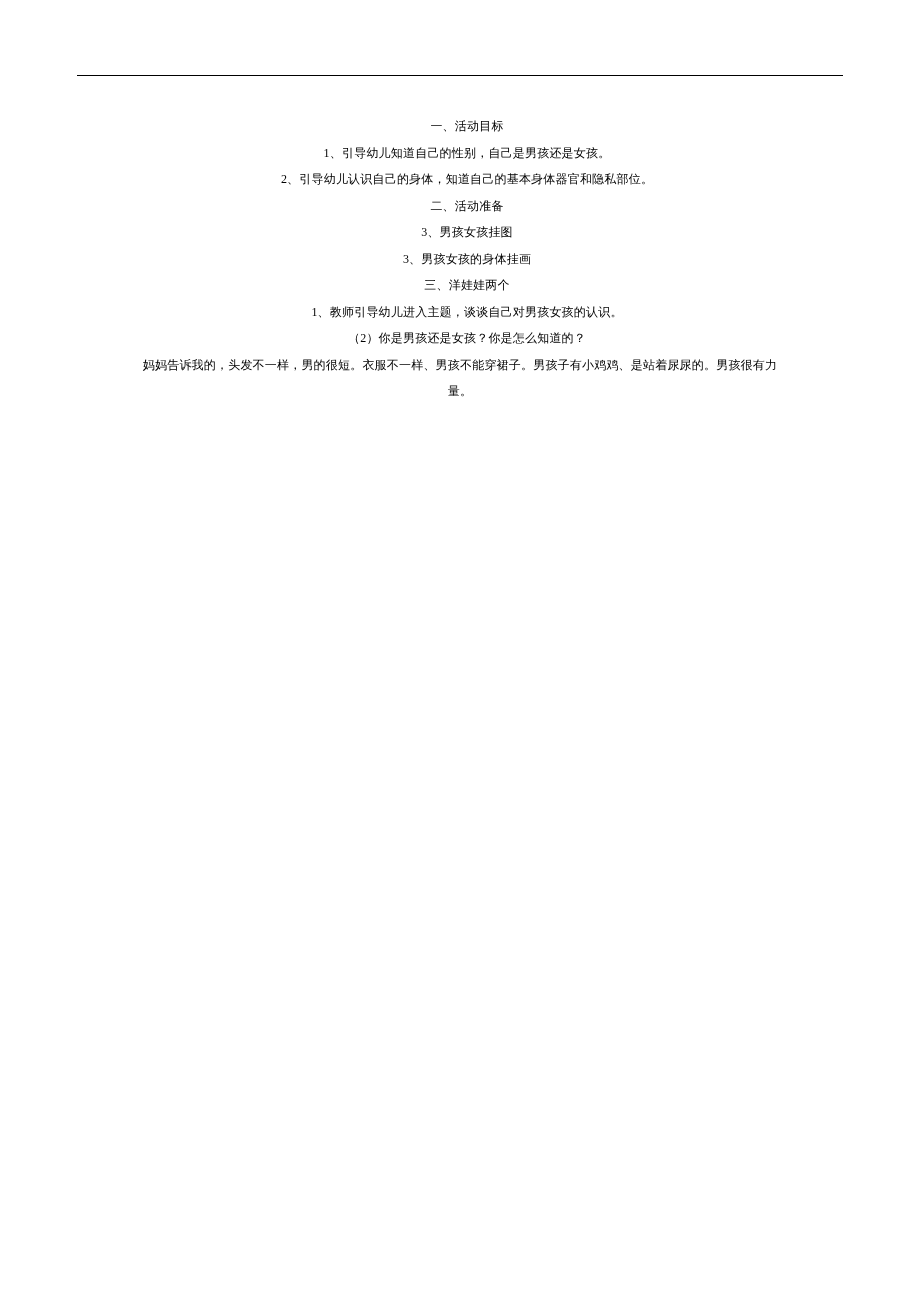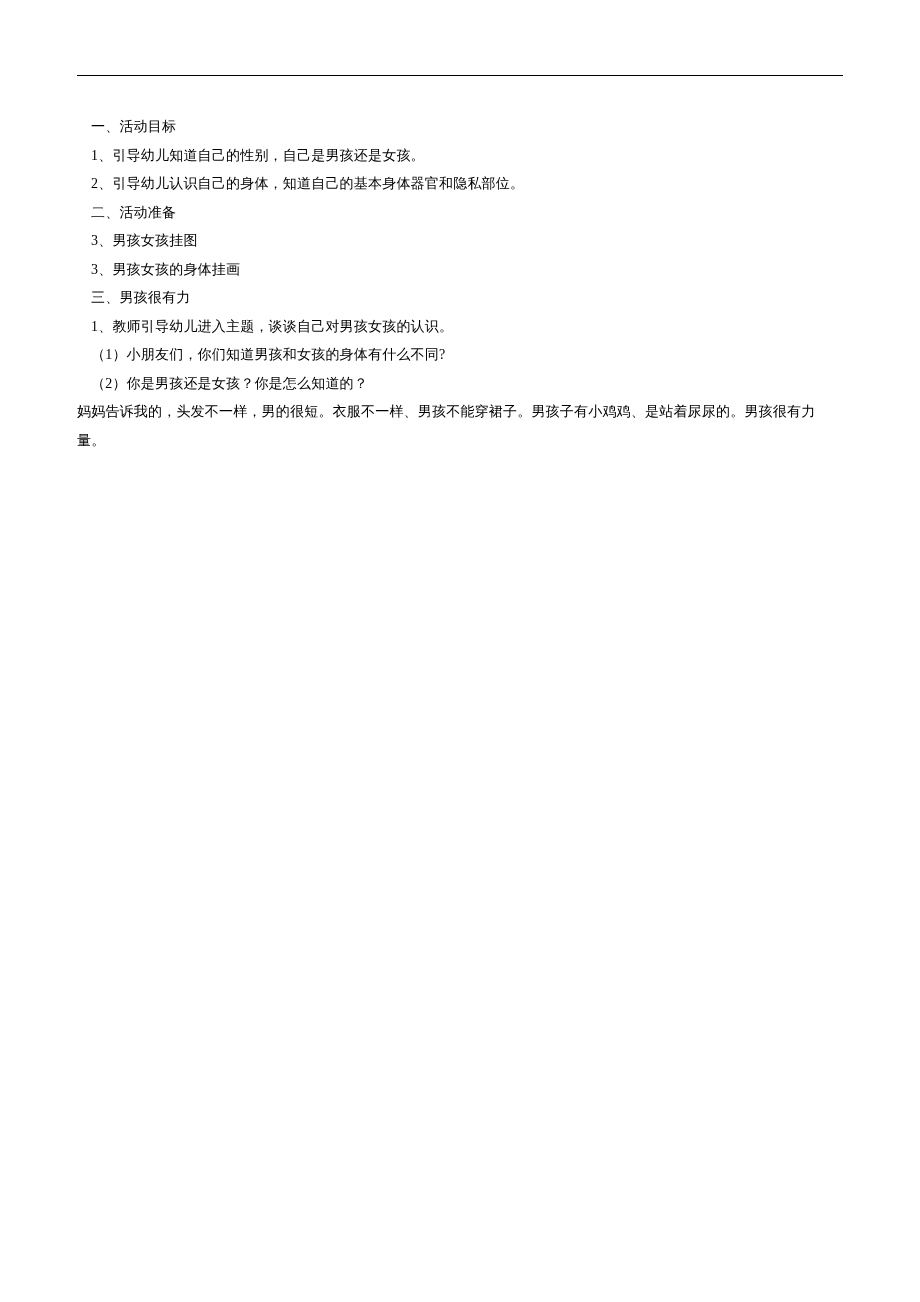--- a/index.html
+++ b/index.html
@@ -16,45 +16,45 @@
     }
     .page-container {
       padding: 75px 77px 0 77px;
     }
     .horizontal-rule {
       border-top: 1.5px solid #000000;
       width: 100%;
       margin-bottom: 44px;
     }
     .content-line {
-      font-size: 14px;
+      font-size: 12px;
       line-height: 1;
       color: #000000;
       margin-bottom: 14.5px;
       letter-spacing: 0.2px;
+      text-align: center;
     }
     .indented {
       padding-left: 14px;
     }
     .last-line {
       margin-bottom: 0;
     }
   </style>
 </head>
 <body>
 
 <div class="page-container">
   <div class="horizontal-rule"></div>
   <div class="text-content">
     <p class="content-line indented">一、活动目标</p>
     <p class="content-line indented">1、引导幼儿知道自己的性别，自己是男孩还是女孩。</p>
     <p class="content-line indented">2、引导幼儿认识自己的身体，知道自己的基本身体器官和隐私部位。</p>
     <p class="content-line indented">二、活动准备</p>
     <p class="content-line indented">3、男孩女孩挂图</p>
     <p class="content-line indented">3、男孩女孩的身体挂画</p>
-    <p class="content-line indented">三、男孩很有力</p>
+    <p class="content-line indented">三、洋娃娃两个</p>
     <p class="content-line indented">1、教师引导幼儿进入主题，谈谈自己对男孩女孩的认识。</p>
-    <p class="content-line indented">（1）小朋友们，你们知道男孩和女孩的身体有什么不同?</p>
     <p class="content-line indented">（2）你是男孩还是女孩？你是怎么知道的？</p>
     <p class="content-line">妈妈告诉我的，头发不一样，男的很短。衣服不一样、男孩不能穿裙子。男孩子有小鸡鸡、是站着尿尿的。男孩很有力</p>
     <p class="content-line last-line">量。</p>
   </div>
 </div>
 
 </body></html>

